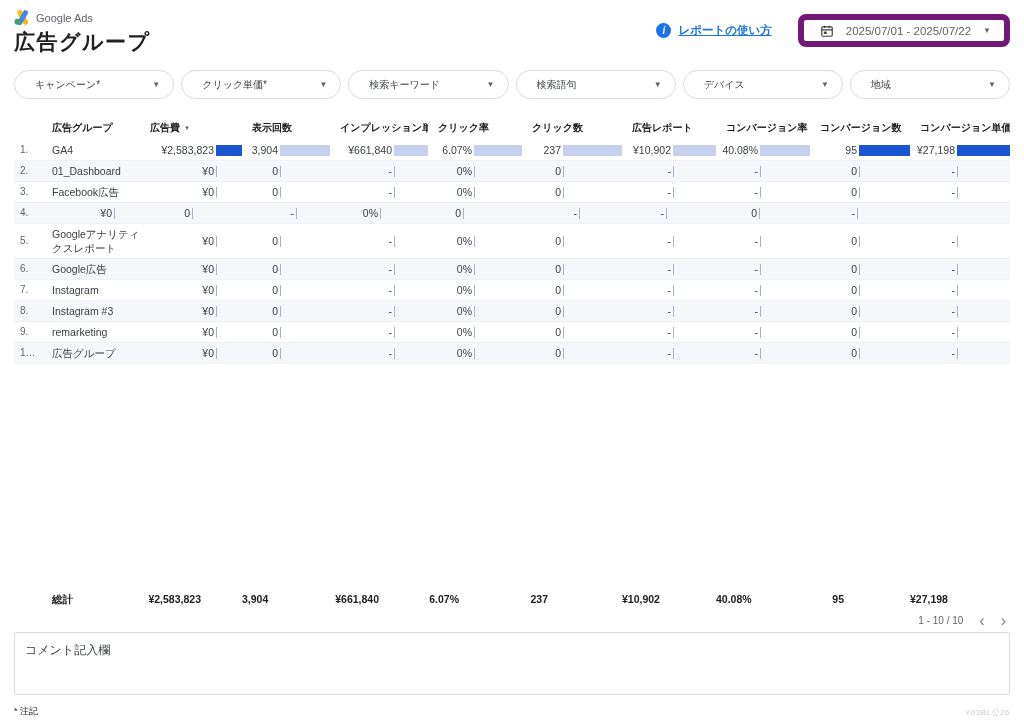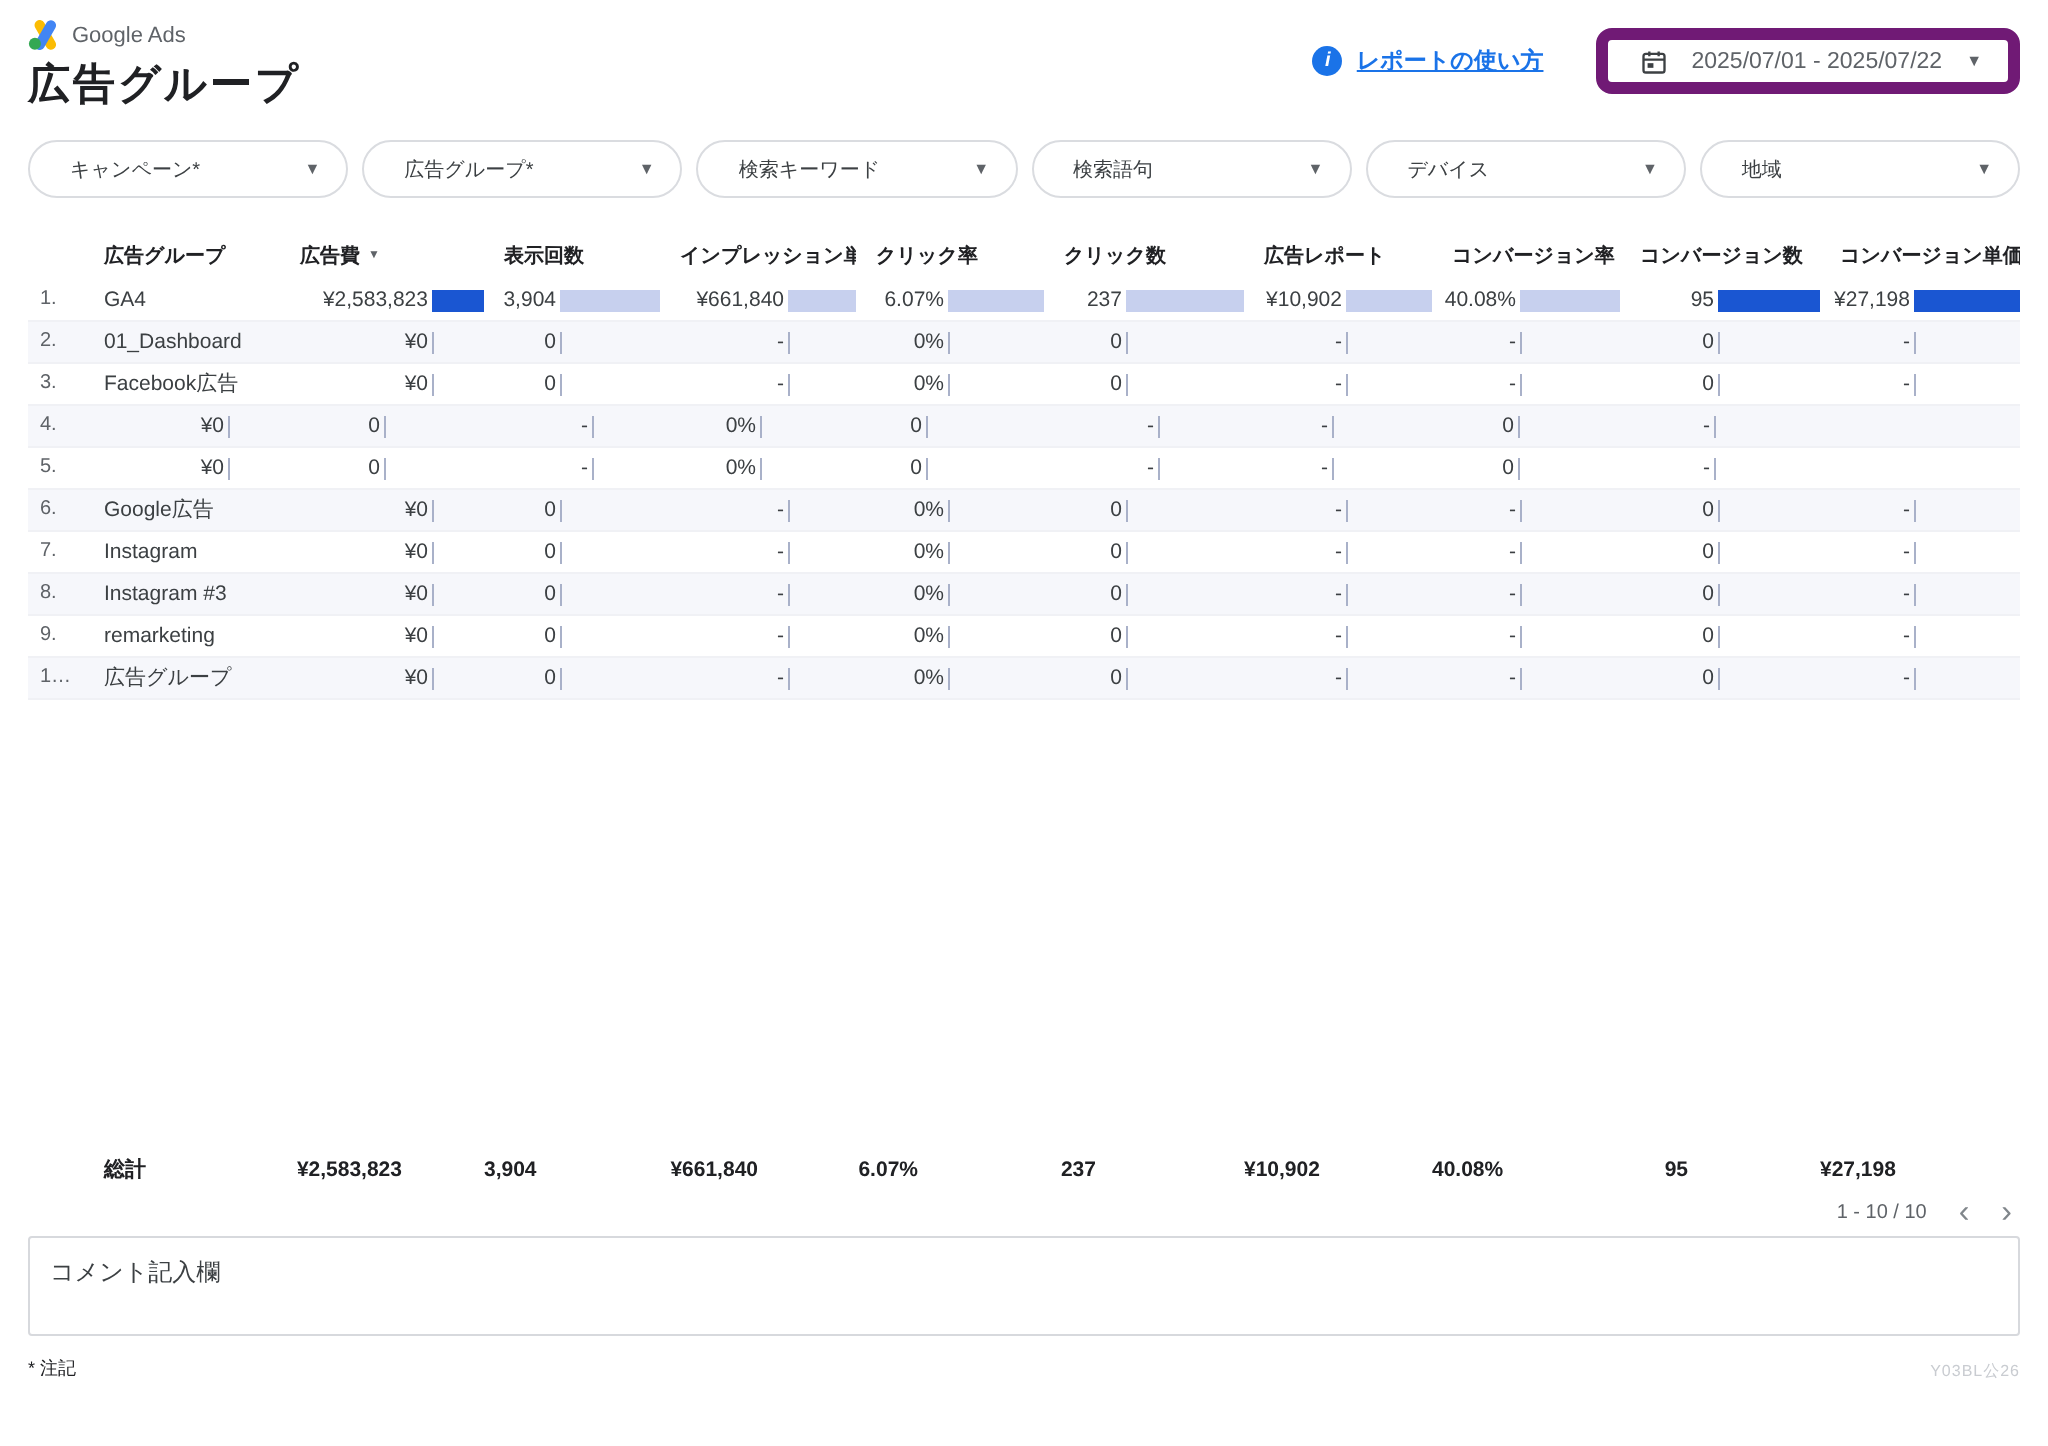--- a/index.html
+++ b/index.html
@@ -51,21 +51,21 @@
   .barbox .bar{display:block;height:100%;}
   .bar.dark{background:var(--bar-dark);}
   .bar.light{background:var(--bar-light);}
   .barbox.zero{border-left:1px solid #a9b1c9;}
   .spacer{height:225px;}
   .trow.total{border-bottom:none;font-weight:700;color:#202124;min-height:18px;}
   .tcell{text-align:right;white-space:nowrap;}
   .pgn{display:flex;justify-content:flex-end;align-items:flex-start;gap:16px;padding:6px 4px 0;font-size:10px;color:#5f6368;}
   .chev{font-size:16px;color:#80868b;line-height:12px;cursor:pointer;font-weight:400;}
   
-  .comment{margin:5px 14px 0;height:50px;border:1px solid #d7d9dd;border-radius:2px;
+  .comment{margin:5px 14px 0;height:63px;border:1px solid #d7d9dd;border-radius:2px;
     padding:9px 10px;font-size:12px;color:#3c4043;background:#fff;cursor:text;}
   .foot{display:flex;justify-content:space-between;align-items:flex-end;padding:10px 14px 0;}
   .note{font-size:9px;color:#202124;}
   .wm{font-size:8px;color:#c9ccd1;letter-spacing:.5px;}
 </style>
 </head>
 <body>
 
 <div class="page">
 
@@ -96,21 +96,21 @@
     </div>
   </header>
 
   <div class="filters">
 
   <div class="chip">
       <span class="chip-label">キャンペーン*</span>
       <span class="caret">▼</span>
     </div>
       <div class="chip">
-      <span class="chip-label">広告グループ*</span>
+      <span class="chip-label">クリック単価*</span>
       <span class="caret">▼</span>
     </div>
       <div class="chip">
       <span class="chip-label">検索キーワード</span>
       <span class="caret">▼</span>
     </div>
       <div class="chip">
       <span class="chip-label">検索語句</span>
       <span class="caret">▼</span>
     </div>
@@ -365,20 +365,21 @@
           </div>
           <div class="td mcell">
             <span class="val">-</span>
             <span class="barbox zero" style="width: 53px;">
               <i class="bar dark" style="width: 0%;"></i>
             </span>
           </div>
         </div>
         <div class="trow">
           <div class="td num">5.</div>
+          <div class="td name">Googleアナリティクスレポート</div>
           <div class="td mcell">
             <span class="val">¥0</span>
             <span class="barbox zero" style="width: 26px;">
               <i class="bar dark" style="width: 0%;"></i>
             </span>
           </div>
           <div class="td mcell">
             <span class="val">0</span>
             <span class="barbox zero" style="width: 50px;">
               <i class="bar light" style="width: 0%;"></i>

